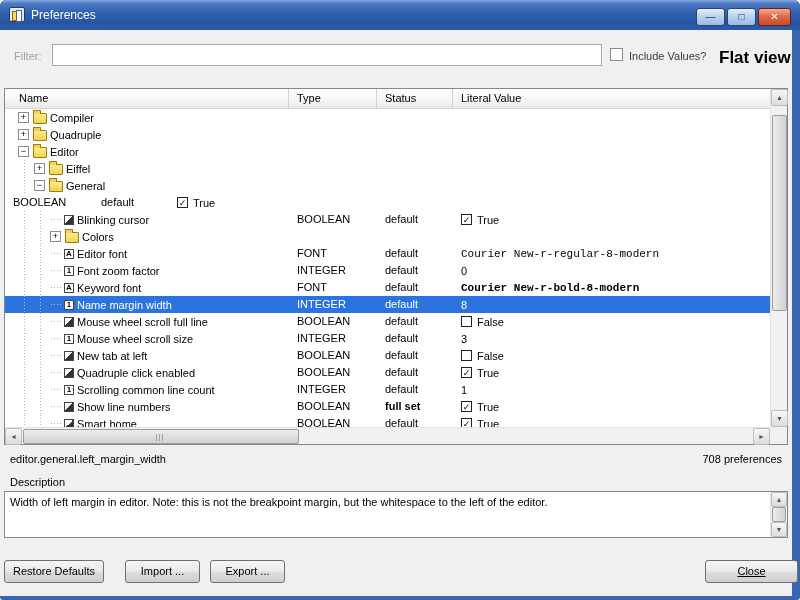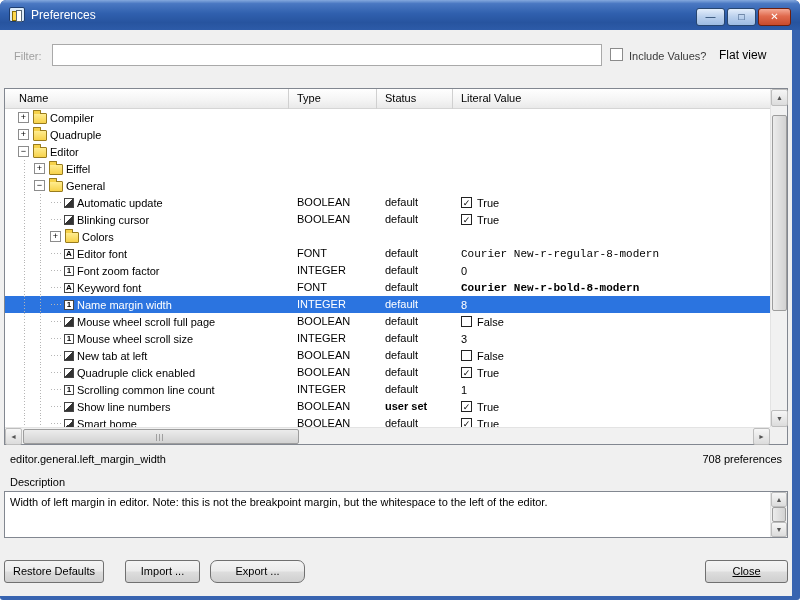--- a/index.html
+++ b/index.html
@@ -28,21 +28,21 @@
 
   .content { position: absolute; left: 0; top: 30px; width: 792px; height: 566px; background: #f0f0f0; }
 
   
   .filter-label { position: absolute; left: 14px; top: 20px; color: #a0a0a0; }
   .filter-input { position: absolute; left: 52px; top: 14px; width: 550px; height: 22px;
     border: 1px solid #a9a9a9; background: #fff; font: inherit; padding: 0 4px; }
   .include-cb { position: absolute; left: 610px; top: 18px; width: 13px; height: 13px;
     border: 1px solid #8b8b8b; background: #fff; }
   .include-label { position: absolute; left: 629px; top: 20px; color: #3a3a3a; }
-  .flatview { position: absolute; left: 719px; top: 18px; font-weight: normal; font-size: 12px; }
+  .flatview { position: absolute; left: 719px; top: 18px; font-weight: bold; font-size: 17px; }
 
   
   .grid { position: absolute; left: 4px; top: 58px; width: 784px; height: 357px;
     border: 1px solid #828790; background: #84cc16; }
   .ghead { position: absolute; left: 0; top: 0; width: 765px; height: 20px; display: flex;
     background: linear-gradient(#ffffff, #f4f4f4 60%, #e9e9e9); border-bottom: 1px solid #d5d5d5; }
   .hc { height: 20px; line-height: 19px; border-right: 1px solid #d0d0d0; overflow: hidden; white-space: nowrap; }
   .hc-name { width: 284px; padding-left: 14px; }
   .hc-type { width: 88px; padding-left: 8px; }
   .hc-status { width: 76px; padding-left: 8px; }
@@ -112,22 +112,22 @@
   .desc-scroll .ddown { bottom: 0; }
   .dthumb { position: absolute; left: 1px; top: 15px; width: 14px; height: 15px;
     background: linear-gradient(to right, #ececec, #d2d2d2); border: 1px solid #9d9d9d; border-radius: 2px; }
 
   
   .btn { position: absolute; top: 530px; height: 23px; border: 1px solid #707070; border-radius: 3px;
     background: linear-gradient(#f4f4f4, #ebebeb 48%, #dddddd 52%, #cfcfcf); font-size: 11px;
     text-align: center; line-height: 21px; color: #000; }
   .btn-restore { left: 4px; width: 100px; }
   .btn-import { left: 125px; width: 75px; }
-  .btn-export { left: 210px; width: 95px; border-radius: 7px; }
-  .btn-close { left: 705px; width: 83px; text-decoration: underline; }
+  .btn-export { left: 210px; width: 75px; }
+  .btn-close { left: 705px; width: 93px; text-decoration: underline; }
 </style>
 </head>
 <body>
 
 <div class="window">
 
   <div class="titlebar">
     <span class="app-icon"></span>
     <span class="title">Preferences</span>
     <div class="winbtns">
@@ -199,27 +199,20 @@
               <span class="guide"></span>
               <span class="expander">−</span>
               <span class="icon folder"></span>
               <span class="lab">General</span>
             </span>
             <span class="ttype cell"></span>
             <span class="tstatus cell"></span>
             <span class="tvalue cell"></span>
           </div>
           <div class="trow">
-            <span class="tname cell">
-              <span class="guide"></span>
-              <span class="guide"></span>
-              <span class="tick"></span>
-              <span class="icon bool"></span>
-              <span class="lab">Automatic update</span>
-            </span>
             <span class="ttype cell">BOOLEAN</span>
             <span class="tstatus cell">default</span>
             <span class="tvalue cell">
               <span class="vcb">✓</span>
               <span class="vlab">True</span>
             </span>
           </div>
           <div class="trow">
             <span class="tname cell">
               <span class="guide"></span>
@@ -302,21 +295,21 @@
             <span class="tvalue cell">
               <span class="vtext plain">8</span>
             </span>
           </div>
           <div class="trow">
             <span class="tname cell">
               <span class="guide"></span>
               <span class="guide"></span>
               <span class="tick"></span>
               <span class="icon bool"></span>
-              <span class="lab">Mouse wheel scroll full page</span>
+              <span class="lab">Mouse wheel scroll full line</span>
             </span>
             <span class="ttype cell">BOOLEAN</span>
             <span class="tstatus cell">default</span>
             <span class="tvalue cell">
               <span class="vcb"></span>
               <span class="vlab">False</span>
             </span>
           </div>
           <div class="trow">
             <span class="tname cell">
@@ -378,21 +371,21 @@
           </div>
           <div class="trow">
             <span class="tname cell">
               <span class="guide"></span>
               <span class="guide"></span>
               <span class="tick"></span>
               <span class="icon bool"></span>
               <span class="lab">Show line numbers</span>
             </span>
             <span class="ttype cell">BOOLEAN</span>
-            <span class="tstatus cell bold">user set</span>
+            <span class="tstatus cell bold">full set</span>
             <span class="tvalue cell">
               <span class="vcb">✓</span>
               <span class="vlab">True</span>
             </span>
           </div>
           <div class="trow">
             <span class="tname cell">
               <span class="guide"></span>
               <span class="guide"></span>
               <span class="tick"></span>

